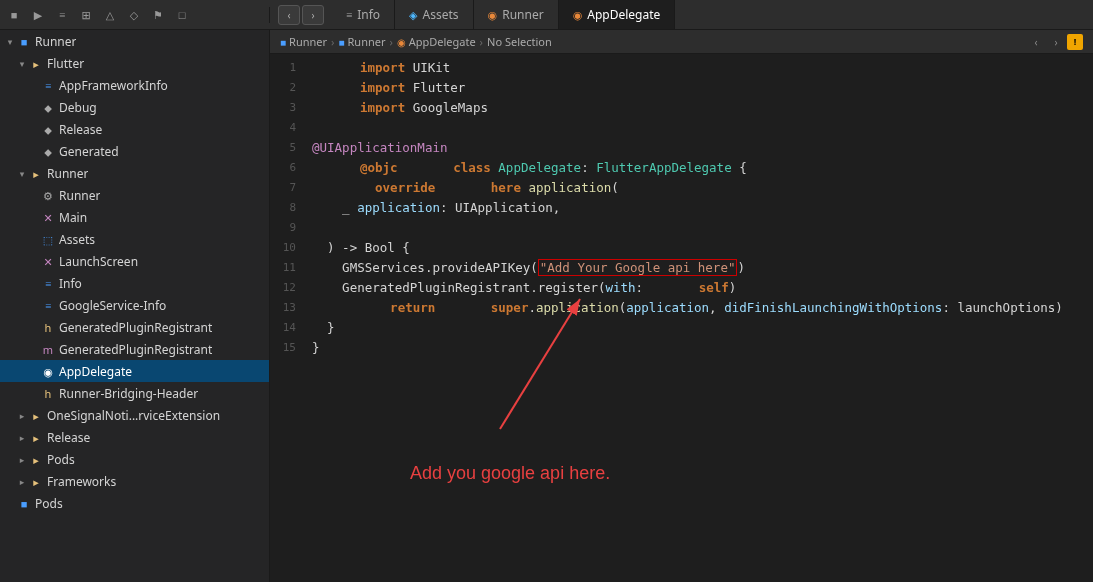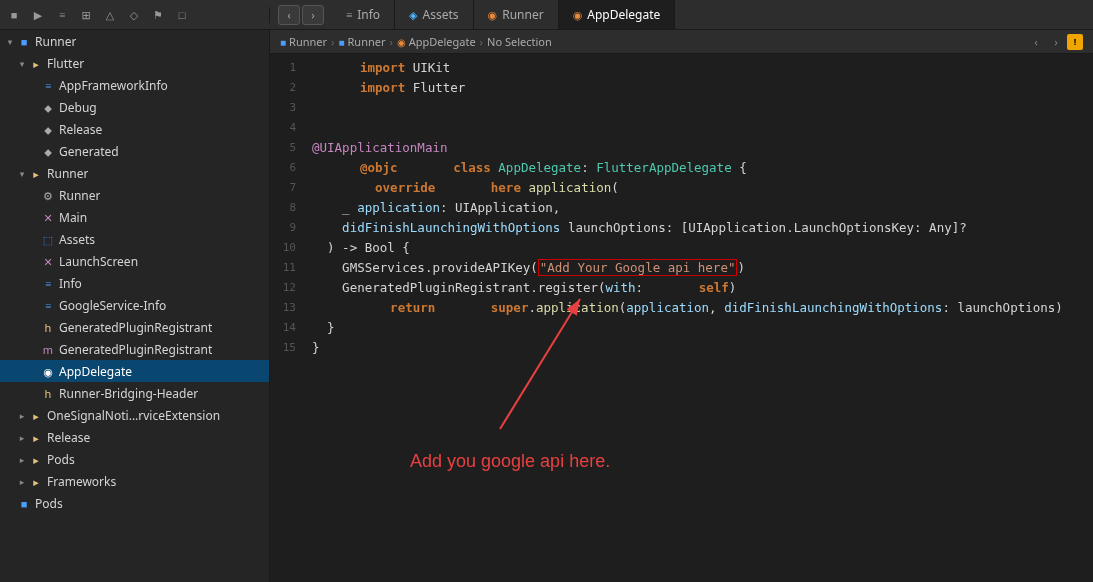--- a/index.html
+++ b/index.html
@@ -452,20 +452,21 @@
         <div class="code-line">
             <span class="line-num">1</span>
             <span class="line-code"><span class="kw">import</span><span class="plain"> UIKit</span></span>
           </div>
           <div class="code-line">
             <span class="line-num">2</span>
             <span class="line-code"><span class="kw">import</span><span class="plain"> Flutter</span></span>
           </div>
           <div class="code-line">
             <span class="line-num">3</span>
+            <span class="line-code"><span class="kw">import</span><span class="plain"> GoogleMaps</span></span>
           </div>
           <div class="code-line">
             <span class="line-num">4</span>
             <span class="line-code"></span>
           </div>
           <div class="code-line">
             <span class="line-num">5</span>
             <span class="line-code"><span class="dec">@UIApplicationMain</span></span>
           </div>
           <div class="code-line">
@@ -475,21 +476,20 @@
           <div class="code-line">
             <span class="line-num">7</span>
             <span class="line-code"><span class="plain">  </span><span class="kw">override</span><span class="plain"> </span><span class="kw">here</span><span class="plain"> </span><span class="fn">application</span><span class="plain">(</span></span>
           </div>
           <div class="code-line">
             <span class="line-num">8</span>
             <span class="line-code"><span class="plain">    _ </span><span class="param">application</span><span class="plain">: UIApplication,</span></span>
           </div>
           <div class="code-line">
             <span class="line-num">9</span>
-            <span class="line-code"><span class="plain">    </span><span class="param">didFinishLaunchingWithOptions</span><span class="plain"> launchOptions: [UIApplication.LaunchOptionsKey: Any]?</span></span>
           </div>
           <div class="code-line">
             <span class="line-num">10</span>
             <span class="line-code"><span class="plain">  ) -&gt; Bool {</span></span>
           </div>
           <div class="code-line">
             <span class="line-num">11</span>
             <span class="line-code"><span class="plain">    GMSServices.provideAPIKey(</span><span class="str-highlight">"Add Your Google api here"</span><span class="plain">)</span></span>
           </div>
           <div class="code-line">
@@ -513,21 +513,21 @@
           <line x1="230" y1="375" x2="310" y2="245" stroke="#e84040" stroke-width="2" marker-end="url(#arrowhead)"></line>
           <defs>
             <marker id="arrowhead" markerWidth="8" markerHeight="6" refX="8" refY="3" orient="auto">
               <polygon points="0 0, 8 3, 0 6" fill="#e84040"></polygon>
             </marker>
           </defs>
         </svg>
 
         <div style="
           position: absolute;
-          bottom: 110px;
+          bottom: 98px;
           left: 140px;
           color: #e84040;
           font-size: 18px;
           font-family: -apple-system, sans-serif;
           font-weight: 400;
           pointer-events: none;
         ">Add you google api here.</div>
       </div>
     </div>
   </div>

